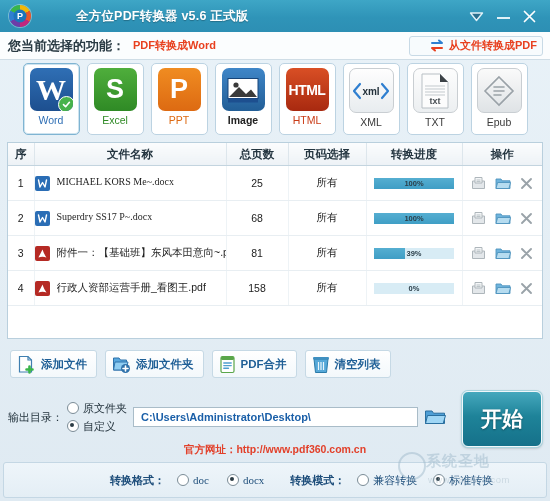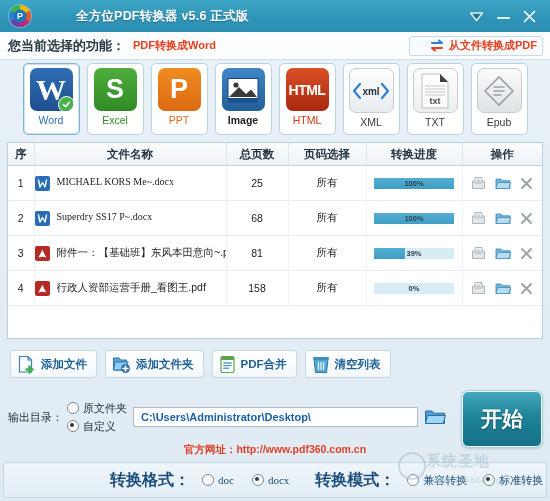--- a/index.html
+++ b/index.html
@@ -231,21 +231,21 @@
   }
   .contact .c { font-size: 10.5px; color: #e2402a; font-weight: bold; }
 
   
   .bottombar {
     position: absolute; left: 3px; top: 462px; width: 544px; height: 36px;
     background: linear-gradient(#eef5fa,#e4eef5);
     border: 1px solid #c4d7e4; border-radius: 3px;
     display: flex; align-items: center; box-sizing: border-box;
   }
-  .bb-label { font-size: 16px; color: #1d4d7a; font-weight: bold; }
+  .bb-label { font-size: 11px; color: #1d4d7a; font-weight: bold; }
   .bb-opt { display: flex; align-items: center; gap: 4px; cursor: pointer; }
   .bb-opt .bt { font-size: 11px; color: #1d4d7a; }
   .bb-opt .bt.mono { font-family: "Liberation Serif", serif; }
 
   .watermark {
     position: absolute; right: 4px; top: 448px;
     width: 150px; height: 50px; pointer-events: none;
     opacity: .45;
   }
   .wm-text {

